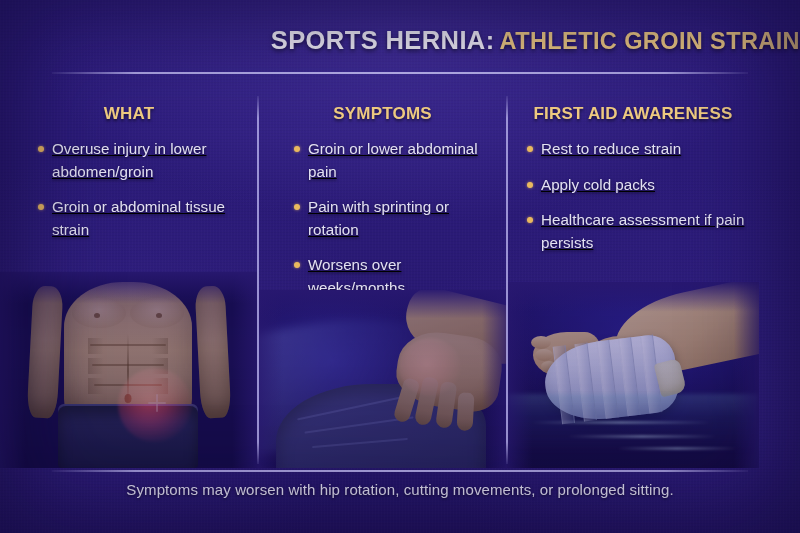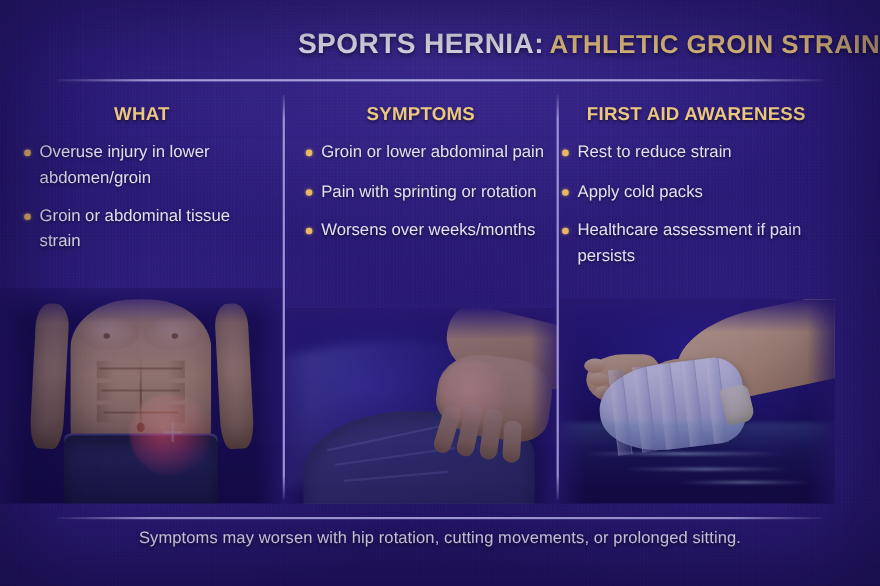--- a/index.html
+++ b/index.html
@@ -68,21 +68,21 @@
     position:absolute;
     top: 72px; left: 52px;
     width: 696px; height: 2px;
     background: linear-gradient(90deg, rgba(160,150,225,0.10) 0%, rgba(190,184,240,0.85) 12%, rgba(198,192,245,0.9) 50%, rgba(190,184,240,0.85) 88%, rgba(160,150,225,0.10) 100%);
     z-index: 20;
   }
 
   
   .columns {
     position:absolute;
-    top: 86px; left: 0; right: 0;
+    top: 96px; left: 0; right: 0;
     height: 372px;
     display: flex;
     z-index: 18;
   }
   .col {
     position: relative;
     height: 100%;
   }
   .col-1 { width: 258px; }
   .col-2 { width: 249px; }
@@ -104,22 +104,23 @@
     font-weight:700;
     font-size: 17px;
     letter-spacing:.2px;
     padding-top: 8px;
     text-shadow: 0 2px 3px rgba(0,0,0,.5);
     white-space: nowrap;
   }
 
   ul.bullets {
     list-style:none;
-    margin: 14px 0 0 0;
+    margin: 14px 0 0 16px;
     padding: 0 10px 0 22px;
+    text-decoration: underline;
   }
   ul.bullets li {
     position:relative;
     color:#E3E1F2;
     font-size: 15.2px;
     line-height: 1.48;
     margin-bottom: 13px;
     padding-left: 14px;
     text-shadow: 0 1px 3px rgba(0,0,0,.6);
   }

